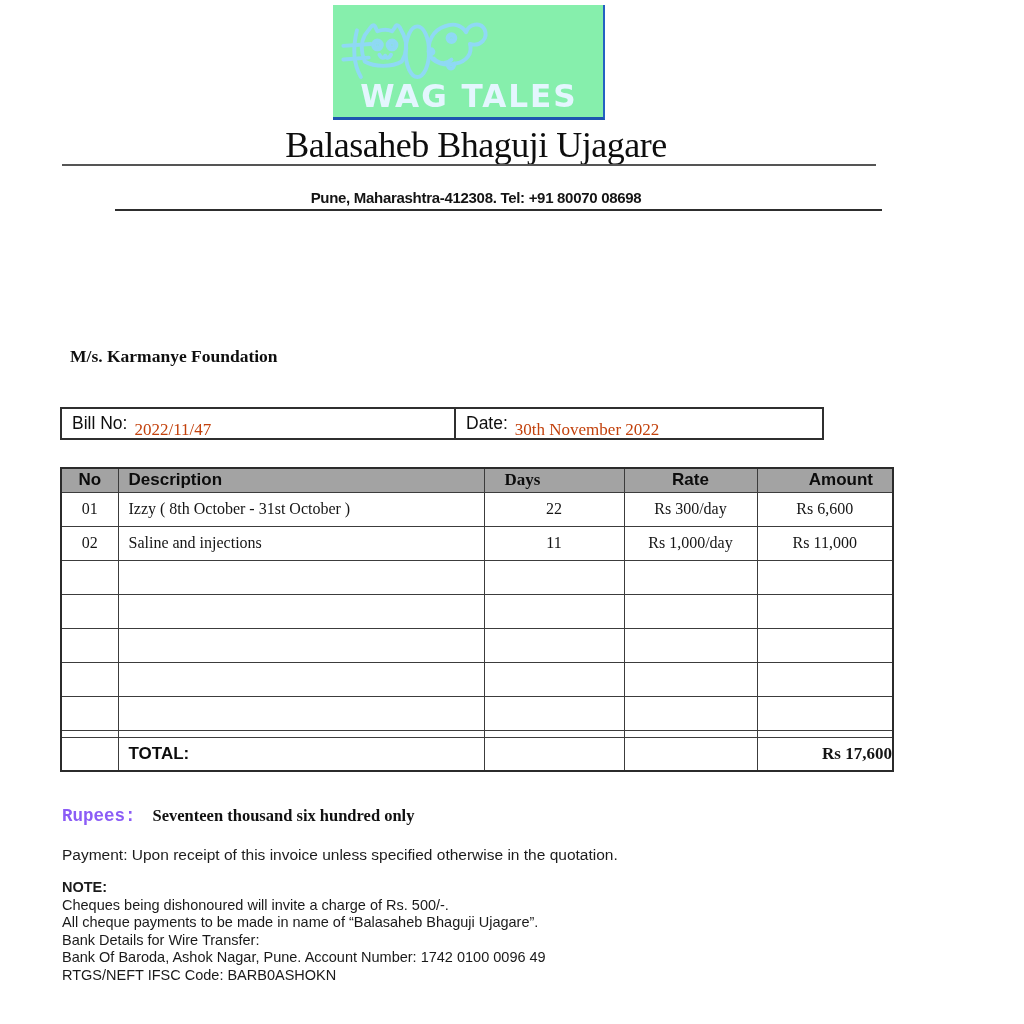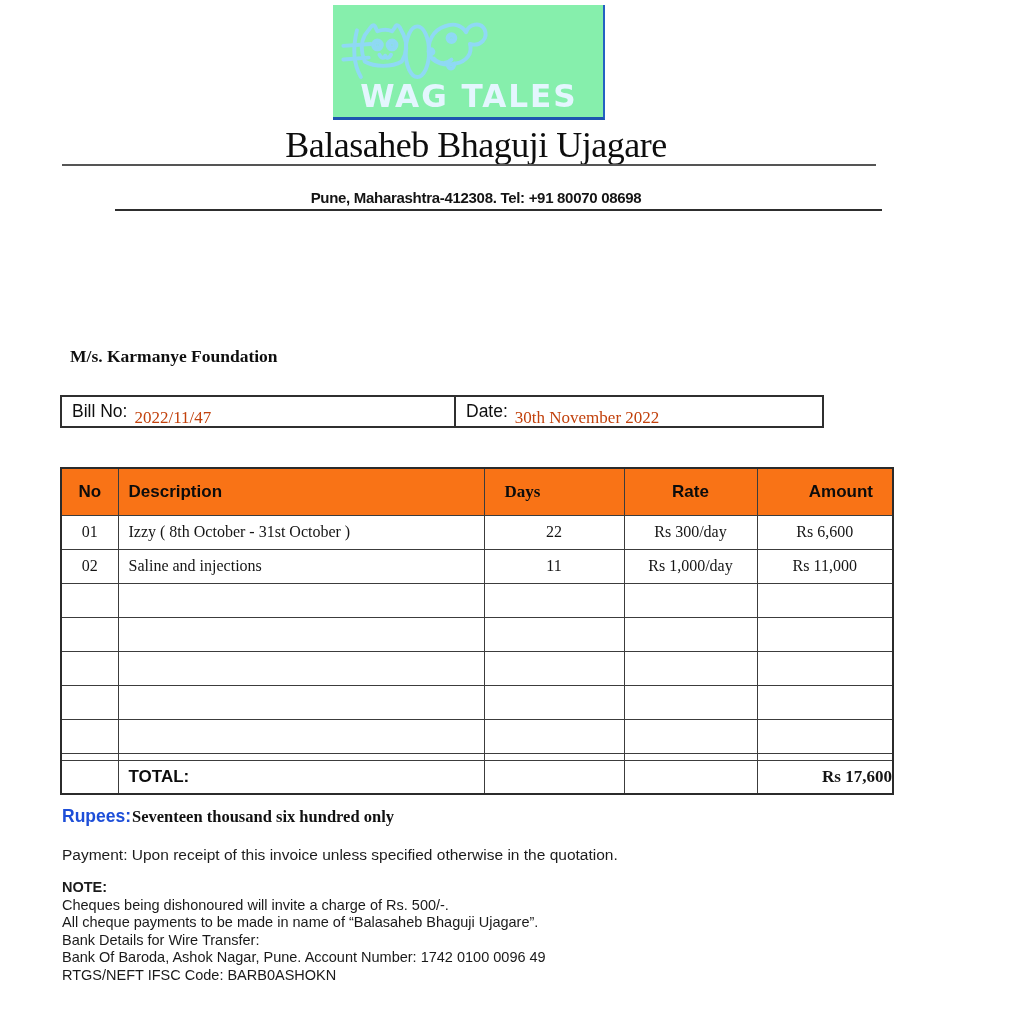--- a/index.html
+++ b/index.html
@@ -27,52 +27,52 @@
     font-weight:bold; font-size:15px; letter-spacing:-0.3px; color:#141414; white-space:nowrap; }
   .addr1 { top:172px; }
   .addr2 { top:189px; }
   .rule-addr { position:absolute; left:115px; top:209px; width:767px; height:2px; background:#2e2e2e; }
 
   
   .customer { position:absolute; left:70px; top:346px;
     font-family:"Liberation Serif", serif; font-weight:bold; font-size:17.5px; color:#0f0f0f; }
 
   
-  .billbox { position:absolute; left:60px; top:395px; width:764px; height:33px;
+  .billbox { position:absolute; left:60px; top:407px; width:764px; height:33px;
     border:2px solid #2f2f2f; display:flex; }
   .billcell { display:flex; align-items:center; padding-left:10px; height:100%; }
   .billcell.left { width:394px; border-right:2px solid #2f2f2f; }
   .billcell.right { flex:1; }
   .bill-label { font-size:17.5px; color:#0f0f0f; margin-right:7px; }
   .bill-value { font-family:"Liberation Serif", serif; font-size:17px; color:#c2410c;margin-top:12px; }
 
   
   table.items { position:absolute; left:60px; top:467px; width:832px;
     border-collapse:collapse; table-layout:fixed; border:2px solid #2b2b2b; }
   table.items th, table.items td { border:1px solid #3c3c3c; overflow:hidden; white-space:nowrap; }
-  table.items thead tr { height:47px; background:#f97316; }
+  table.items thead tr { height:24px; background:#a3a3a3; }
   table.items th { font-size:17px; font-weight:bold; color:#0c0c0c; }
   th.h-no { text-align:center; }
   th.h-desc { text-align:left; padding-left:10px; }
   th.h-days { text-align:left; padding-left:20px; font-family:"Liberation Serif", serif; font-size:16px; }
   th.h-rate { text-align:center; }
   th.h-amount { text-align:right; padding-right:19px; }
   tr.r { height:34px; }
   tr.mini { height:7px; }
   td { font-family:"Liberation Serif", serif; font-size:16px; color:#151515; }
   td.c-no { text-align:center; }
   td.c-desc { text-align:left; padding-left:10px; }
   td.c-days, td.c-rate, td.c-amount { text-align:center; }
   tr.total-row { height:34px; }
   td.c-total-label { font-family:"Liberation Sans", sans-serif; font-weight:bold; font-size:17px; padding-left:10px; color:#0c0c0c; }
   td.c-total-amount { text-align:right; padding-right:0; font-weight:bold; font-size:17px; }
 
   
   .rupees { position:absolute; left:62px; top:806px; }
-  .rupees-label { font-weight:bold; font-size:17.5px; color:#1d4ed8; margin-right:1px; }
+  .rupees-label { font-weight:bold; font-size:17.5px; color:#8b5cf6; margin-right:17px;font-family:Liberation Mono, monospace; }
   .rupees-value { font-family:"Liberation Serif", serif; font-weight:bold; font-size:16.5px; color:#111; }
   .payment { position:absolute; left:62px; top:846px; font-size:15.5px; color:#1c1c1c; }
   .notes { position:absolute; left:62px; top:879px; font-size:14.5px; color:#1a1a1a; line-height:17.6px; }
   .notes .note-label { font-weight:bold; }
 </style>
 </head>
 <body>
 
 <div class="page">
 

